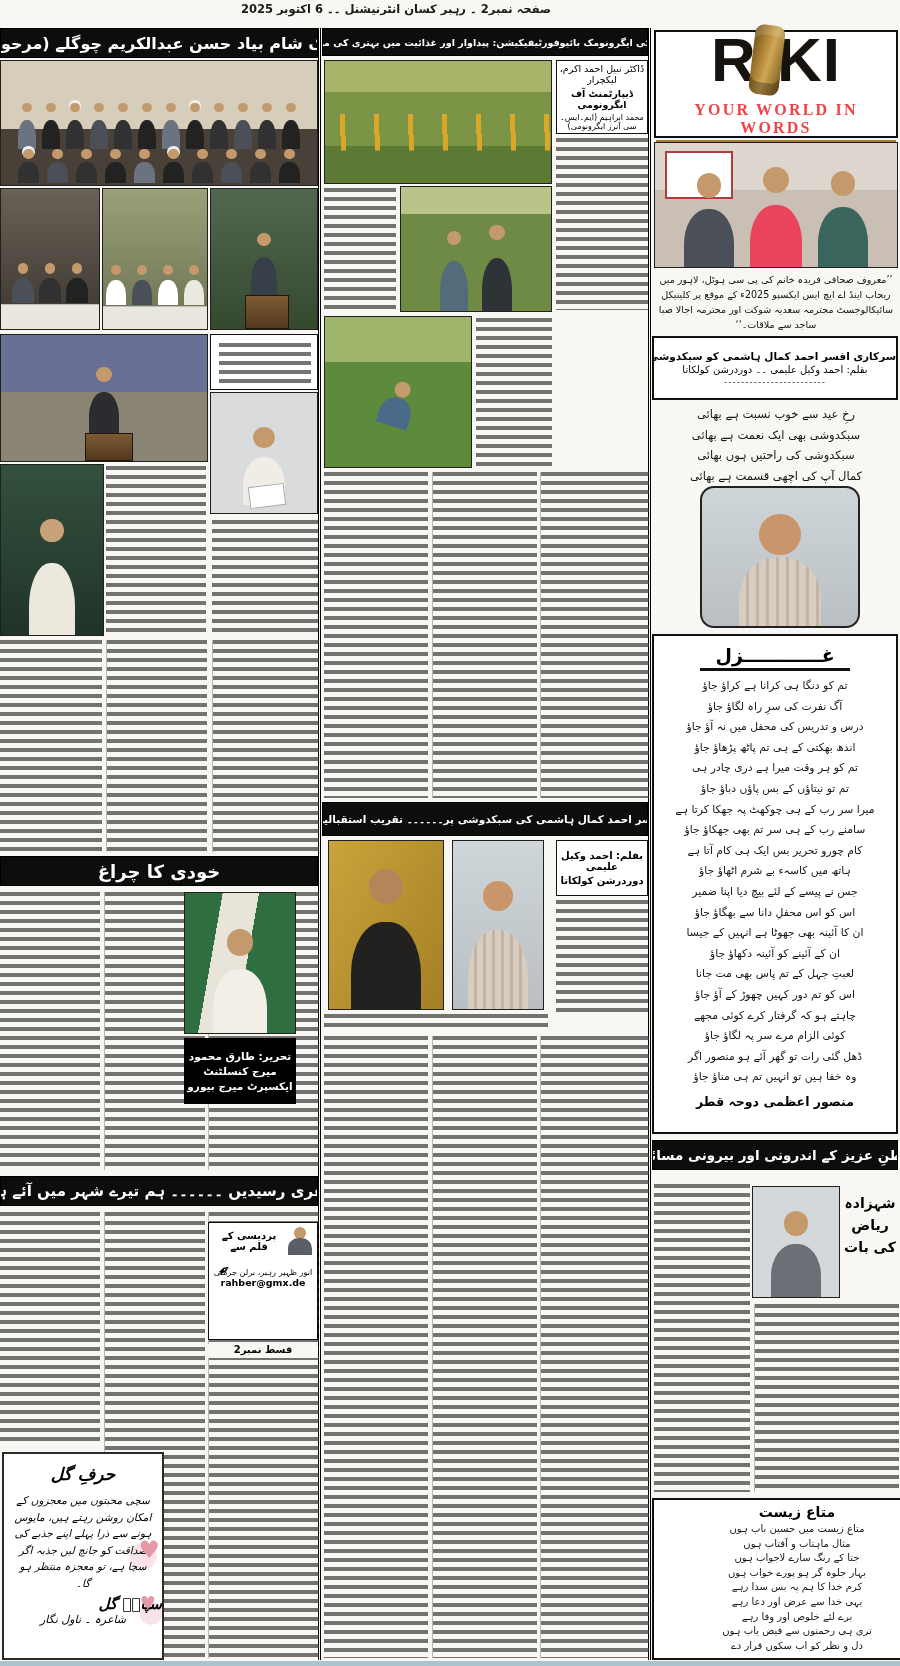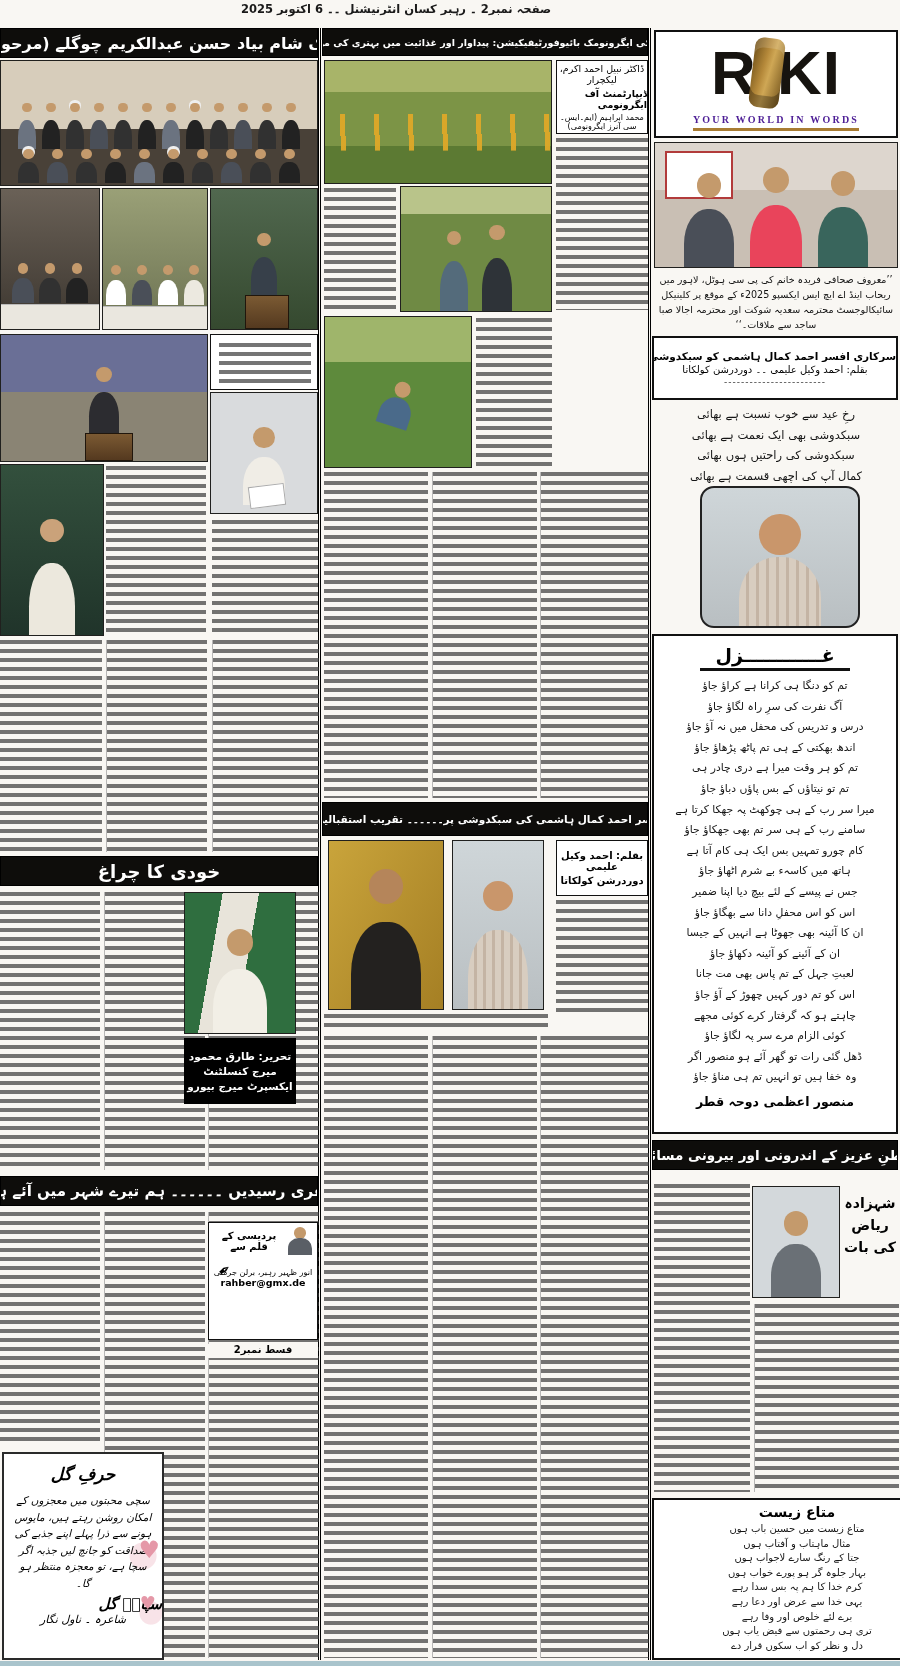--- a/index.html
+++ b/index.html
@@ -32,22 +32,22 @@
   .table{position:absolute;left:0;right:0;bottom:0;background:#eae7df;border-top:1px solid #bbb;}
   .vsep{position:absolute;width:3px;border-left:1px solid #000;border-right:1px solid #000;box-sizing:border-box;}
   
   .logo{position:absolute;background:#fff;border:2px solid #101010;box-sizing:border-box;display:flex;
         flex-direction:column;align-items:center;justify-content:center;direction:ltr;}
   .rki{display:flex;align-items:center;font-family:"Liberation Sans",sans-serif;font-weight:bold;
        font-size:62px;line-height:1;color:#16130f;letter-spacing:1px;}
   .scroll{width:30px;height:70px;margin:0 -5px;border-radius:9px;transform:rotate(7deg);
           background:linear-gradient(100deg,#6e4f18 0%,#b5893a 38%,#cfa755 55%,#7a5a20 100%);
           box-shadow:inset 0 -12px 0 rgba(0,0,0,.28), inset 0 10px 0 rgba(255,255,255,.15);}
-  .tagline{font-family:"Liberation Serif",serif;font-weight:bold;font-size:10px;letter-spacing:2.2px;
-           color:#4c1d95;margin-top:6px;padding-bottom:3px;border-bottom:3px solid #a87c33;text-align:center;}
+  .tagline{font-family:"Liberation Serif",serif;font-weight:bold;font-size:16px;letter-spacing:2.2px;
+           color:#ef4444;margin-top:6px;padding-bottom:3px;border-bottom:3px solid #a87c33;text-align:center;}
   
   .cap{position:absolute;font-size:9.6px;line-height:15px;text-align:center;color:#111;}
   .gtitle{font-weight:bold;font-size:19px;text-align:center;margin:8px auto 5px;width:62%;
           border-bottom:3px solid #111;padding-bottom:2px;}
   .gline{font-size:10.8px;line-height:20.6px;text-align:center;color:#161616;}
   .gpoet{font-weight:bold;text-align:center;font-size:12.5px;margin-top:6px;}
   .mline{font-size:10px;line-height:14.6px;text-align:center;color:#161616;}
   .heart{position:absolute;color:#e598a8;font-size:24px;}
   .blkbox{position:absolute;background:#000;color:#fff;text-align:center;box-sizing:border-box;
           display:flex;flex-direction:column;justify-content:center;gap:3px;}
@@ -188,21 +188,21 @@
   </div>
 
   <div class="bar" style="left:322px;top:28px;width:326px;height:28px;font-size:9.5px;">مکئی میں زنک کی ایگرونومک بائیوفورٹیفیکیشن: پیداوار اور غذائیت میں بہتری کی مؤثر حکمتِ عملی</div>
 
   <div class="ph" style="left:324px;top:60px;width:228px;height:124px;background:
         repeating-linear-gradient(88deg,rgba(0,0,0,0) 0 16px,rgba(222,168,40,.95) 16px 21px,rgba(0,0,0,0) 21px 34px) 0 62%/100% 30% no-repeat,
         linear-gradient(180deg,#a8b469 0 25%,#7c9446 25% 70%,#5c7a33 70%);"></div>
 
   <div class="box" style="left:556px;top:60px;width:92px;height:74px;display:flex;flex-direction:column;justify-content:center;gap:3px;">
     <div style="font-size:9.5px;font-weight:normal;text-align:center;">ڈاکٹر نبیل احمد اکرم، لیکچرار</div>
-    <div style="font-size:9.5px;font-weight:bold;text-align:right;">ڈیپارٹمنٹ آف ایگرونومی</div>
+    <div style="font-size:9.5px;font-weight:bold;text-align:center;">ڈیپارٹمنٹ آف ایگرونومی</div>
     <div style="font-size:8px;text-align:center;">محمد ابراہیم (ایم۔ایس۔سی آنرز ایگرونومی)</div>
   </div>
   <div class="tx" style="left:556px;top:138px;width:92px;height:172px;"></div>
 
   <div class="tx" style="left:324px;top:188px;width:72px;height:124px;"></div>
   <div class="ph" style="left:400px;top:186px;width:152px;height:126px;background:linear-gradient(180deg,#b9c48a 0 22%,#6f8a44 22%);">
     <div class="figrow" style="bottom:0;gap:12px;">
       <div class="fig" style="width:32px;height:86px;--shirt:#2e3338;"></div>
       <div class="fig" style="width:30px;height:80px;--shirt:#3a4a55;"></div>
     </div>
@@ -283,21 +283,21 @@
   <div class="box" style="left:652px;top:634px;width:246px;height:500px;border-width:2px;">
     <div class="gtitle">غــــــــــــزل</div>
     <div class="gline">تم کو دنگا ہی کرانا ہے کراؤ جاؤ</div>
     <div class="gline">آگ نفرت کی سرِ راہ لگاؤ جاؤ</div>
     <div class="gline">درس و تدریس کی محفل میں نہ آؤ جاؤ</div>
     <div class="gline">اندھ بھکتی کے ہی تم پاٹھ پڑھاؤ جاؤ</div>
     <div class="gline">تم کو ہر وقت میرا ہے دری چادر ہی</div>
     <div class="gline">تم تو نیتاؤں کے بس پاؤں دباؤ جاؤ</div>
     <div class="gline">میرا سر رب کے ہی چوکھٹ پہ جھکا کرتا ہے</div>
     <div class="gline">سامنے رب کے ہی سر تم بھی جھکاؤ جاؤ</div>
-    <div class="gline">کام چورو تمہیں بس ایک ہی کام آتا ہے</div>
+    <div class="gline">کام چورو تحریر بس ایک ہی کام آتا ہے</div>
     <div class="gline">ہاتھ میں کاسہء بے شرم اٹھاؤ جاؤ</div>
     <div class="gline">جس نے پیسے کے لئے بیچ دیا اپنا ضمیر</div>
     <div class="gline">اس کو اس محفلِ دانا سے بھگاؤ جاؤ</div>
     <div class="gline">ان کا آئینہ بھی جھوٹا ہے انہیں کے جیسا</div>
     <div class="gline">ان کے آئینے کو آئینہ دکھاؤ جاؤ</div>
     <div class="gline">لعبتِ جہل کے تم پاس بھی مت جانا</div>
     <div class="gline">اس کو تم دور کہیں چھوڑ کے آؤ جاؤ</div>
     <div class="gline">چاہتے ہو کہ گرفتار کرے کوئی مجھے</div>
     <div class="gline">کوئی الزام مرے سر پہ لگاؤ جاؤ</div>
     <div class="gline">ڈھل گئی رات تو گھر آئے ہو منصور اگر</div>

